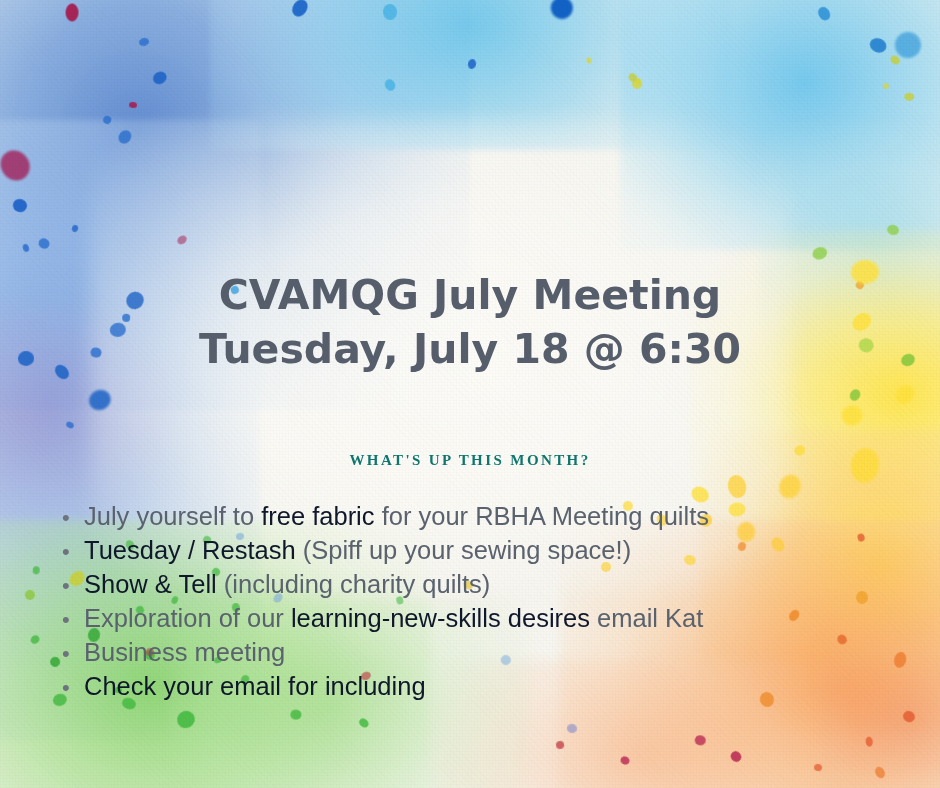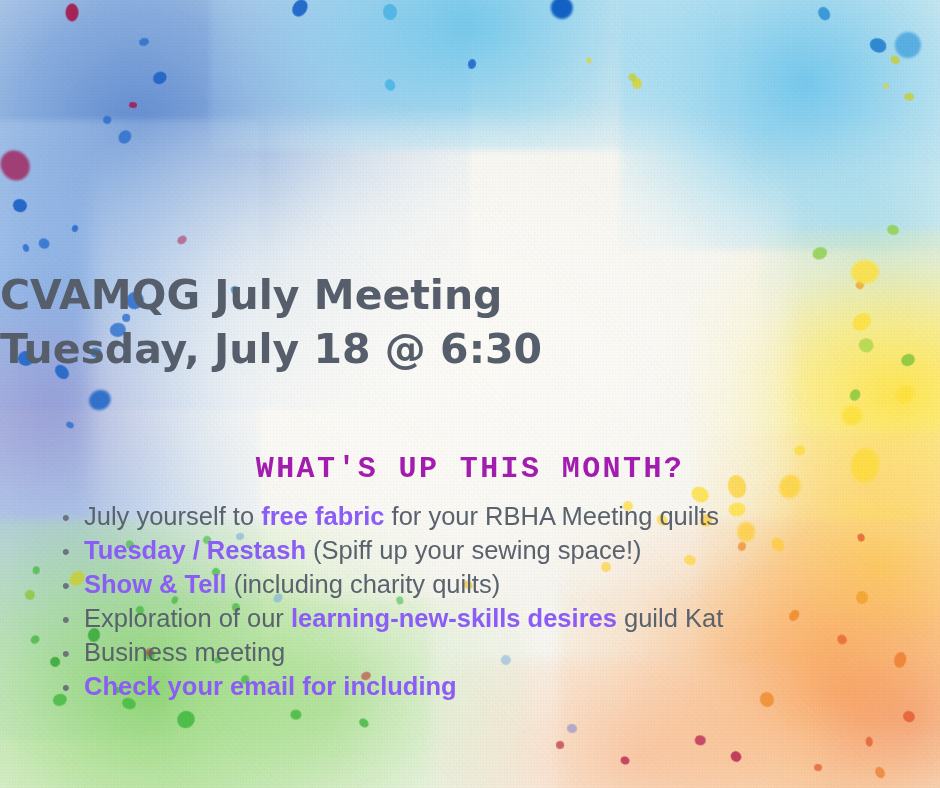--- a/index.html
+++ b/index.html
@@ -219,42 +219,42 @@
     letter-spacing: 1px;
     color: #565e6b;
     line-height: 1;
     white-space: nowrap;
   }
 
   #subtitle-block {
     position: absolute;
     top: 268px;
     left: 0; right: 0;
-    text-align: left;
+    text-align: center;
     color: #565e6b;
   }
   .subtitle-line {
     font-family: "DejaVu Sans", sans-serif;
     font-size: 41px;
     font-weight: bold;
     line-height: 54px;
     letter-spacing: 0px;
     white-space: nowrap;
   }
 
   #section-heading {
     position: absolute;
     top: 452px;
     left: 0; right: 0;
     text-align: center;
-    font-family: Liberation Mono, monospace;
-    font-size: 30px;
+    font-family: Liberation Serif, serif;
+    font-size: 15px;
     font-weight: bold;
     letter-spacing: 2.4px;
-    color: #a21caf;
+    color: #0f766e;
     white-space: nowrap;
   }
 
   #bullet-list {
     position: absolute;
     top: 500px;
     left: 62px;
     right: 40px;
   }
 
@@ -276,22 +276,22 @@
     line-height: 33px;
     color: #6d737d;
     text-align: left;
   }
   .bullet-marker.empty { color: transparent; }
 
   .bullet-text {
     flex: 1 1 auto;
   }
   .bullet-text .b {
-    font-weight: bold;
-    color: #8b5cf6;
+    font-weight: normal;
+    color: #0f172a;
   }
 </style>
 </head>
 <body>
 
 <div id="poster">
 
   <div class="wash" id="paper-base"></div>
   <div class="wash" id="wash-blue-tl"></div>
   <div class="wash" id="wash-blue-left"></div>
@@ -432,21 +432,21 @@
         <div class="bullet-row">
           <span class="bullet-marker">•</span>
           <span class="bullet-text"><span class="b">Tuesday / Restash</span><span> (Spiff up your sewing space!)</span></span>
         </div>
         <div class="bullet-row">
           <span class="bullet-marker">•</span>
           <span class="bullet-text"><span class="b">Show &amp; Tell</span><span> (including charity quilts)</span></span>
         </div>
         <div class="bullet-row">
           <span class="bullet-marker">•</span>
-          <span class="bullet-text"><span>Exploration of our </span><span class="b">learning-new-skills desires</span><span> guild Kat</span></span>
+          <span class="bullet-text"><span>Exploration of our </span><span class="b">learning-new-skills desires</span><span> email Kat</span></span>
         </div>
         <div class="bullet-row">
           <span class="bullet-marker">•</span>
           <span class="bullet-text"><span>Business meeting</span></span>
         </div>
         <div class="bullet-row">
           <span class="bullet-marker">•</span>
           <span class="bullet-text"><span class="b">Check your email for including</span></span>
         </div>
       </div>

